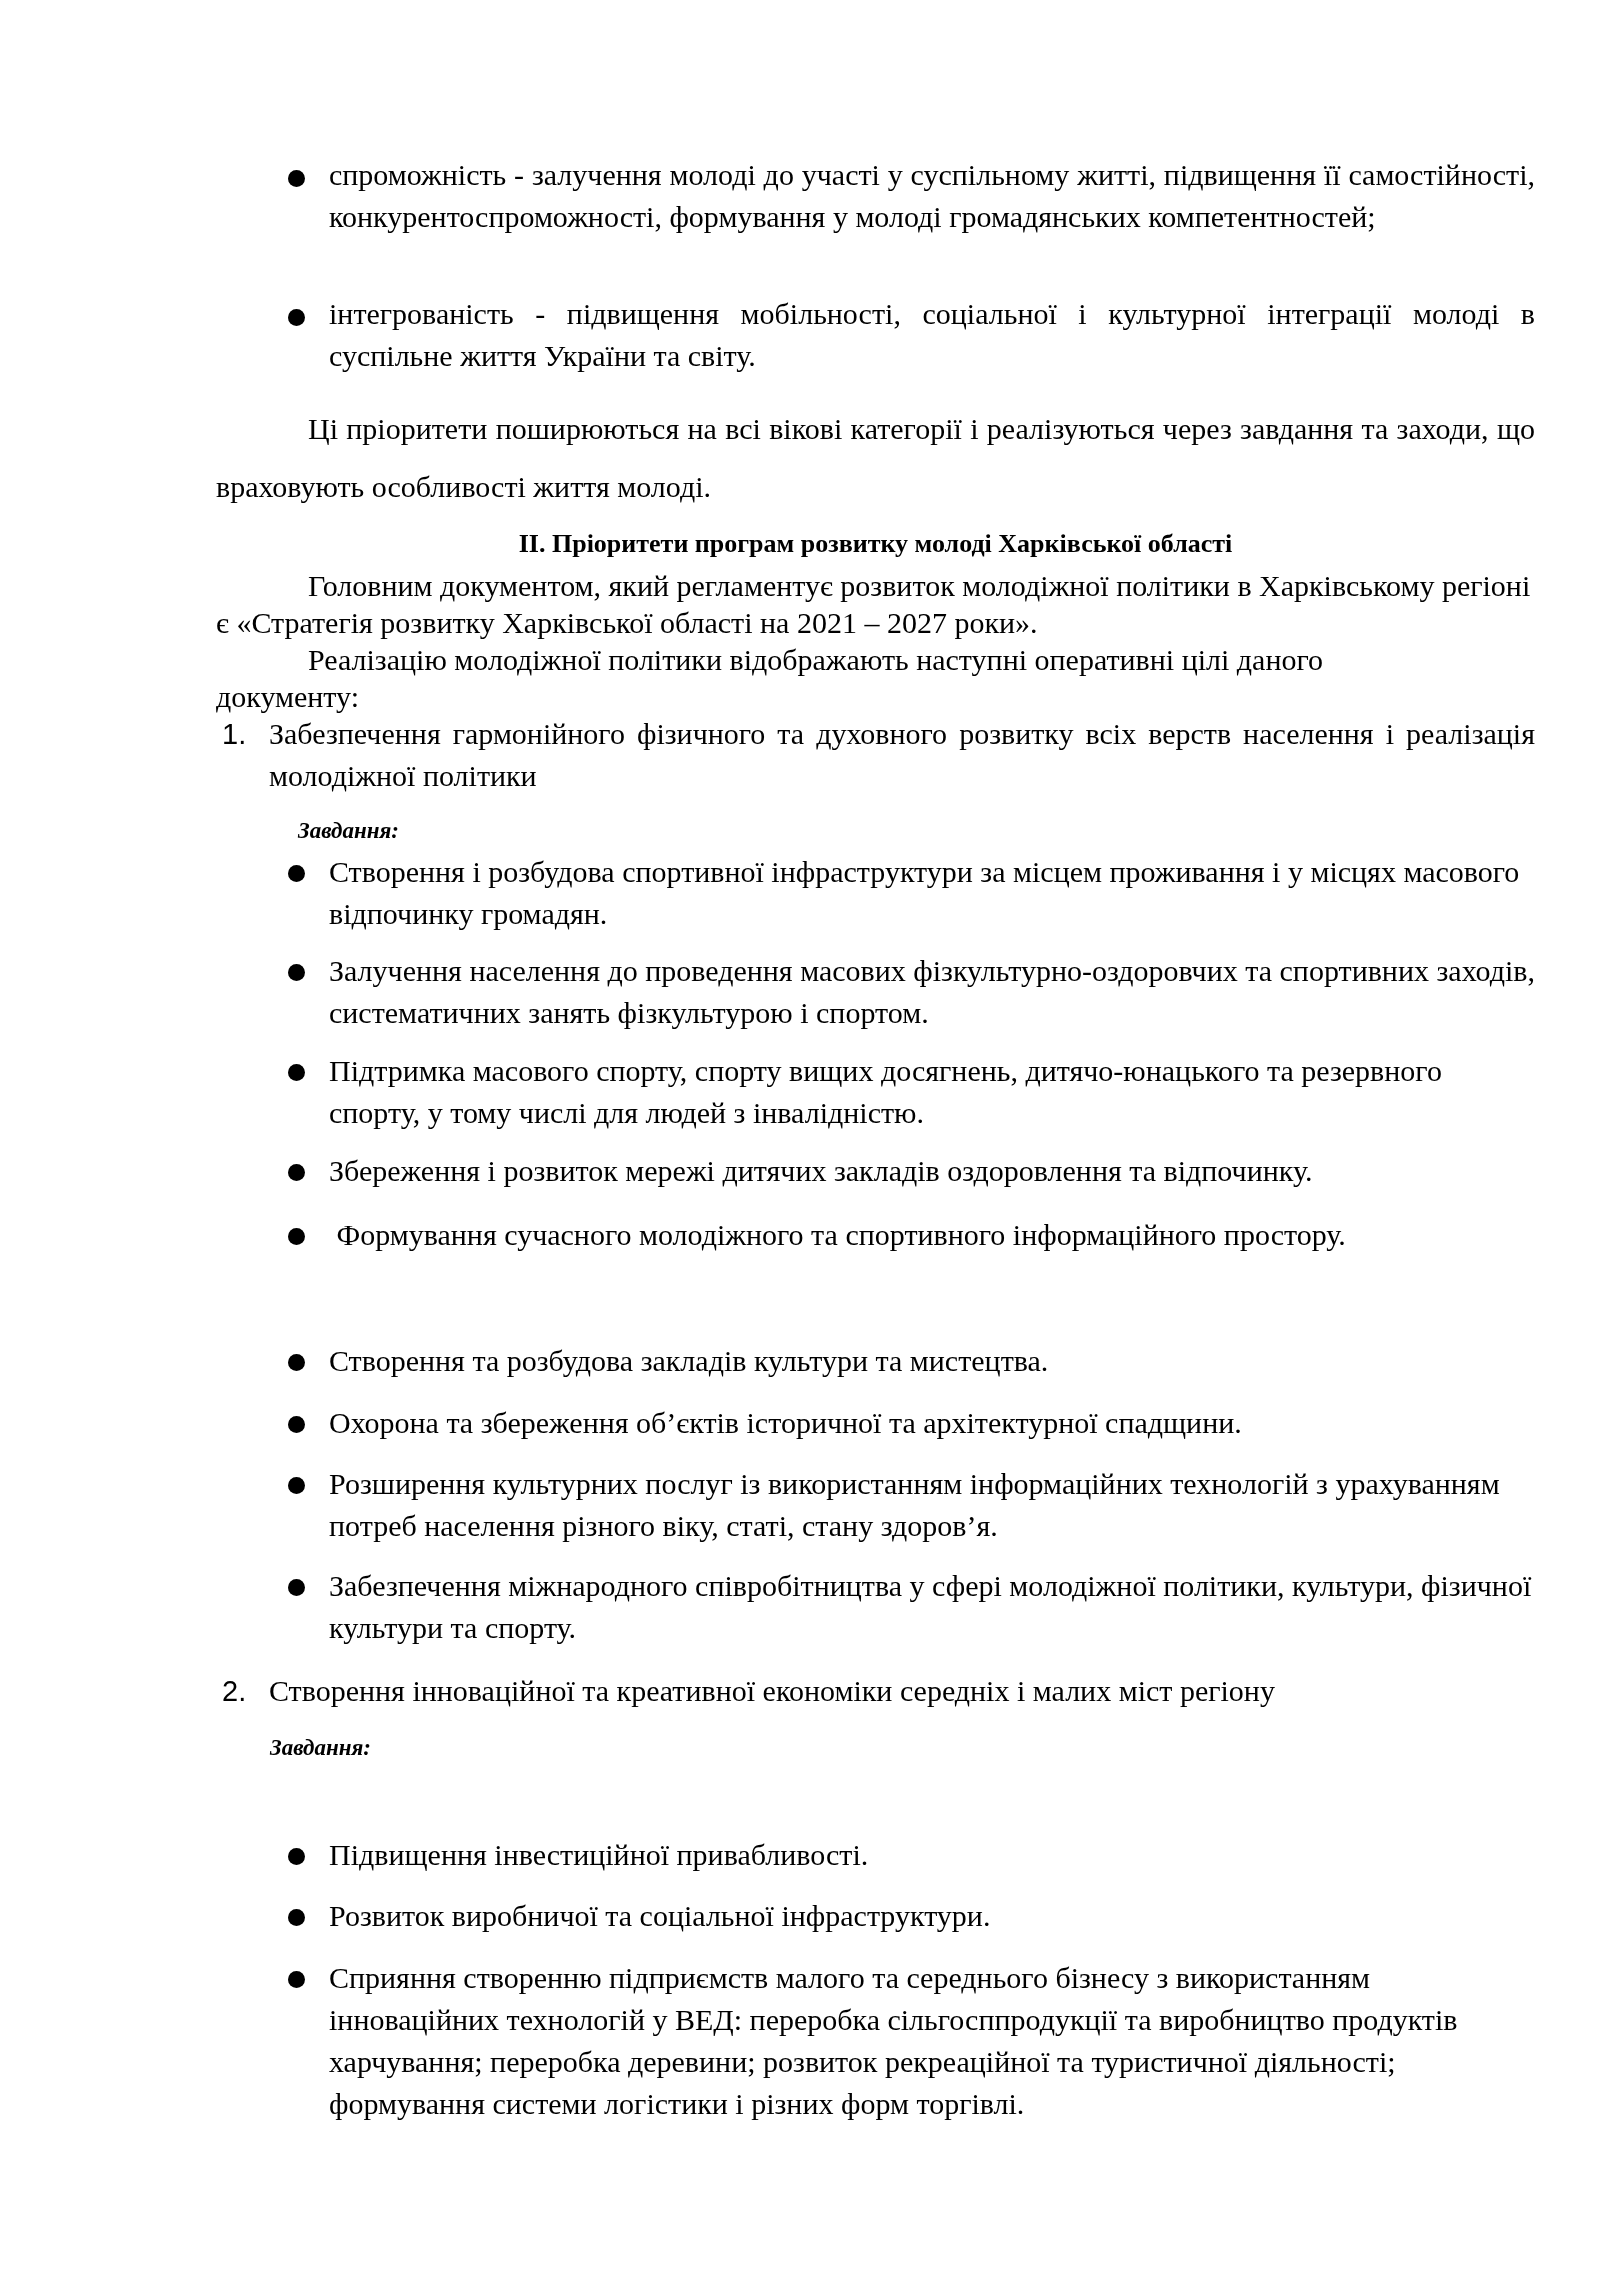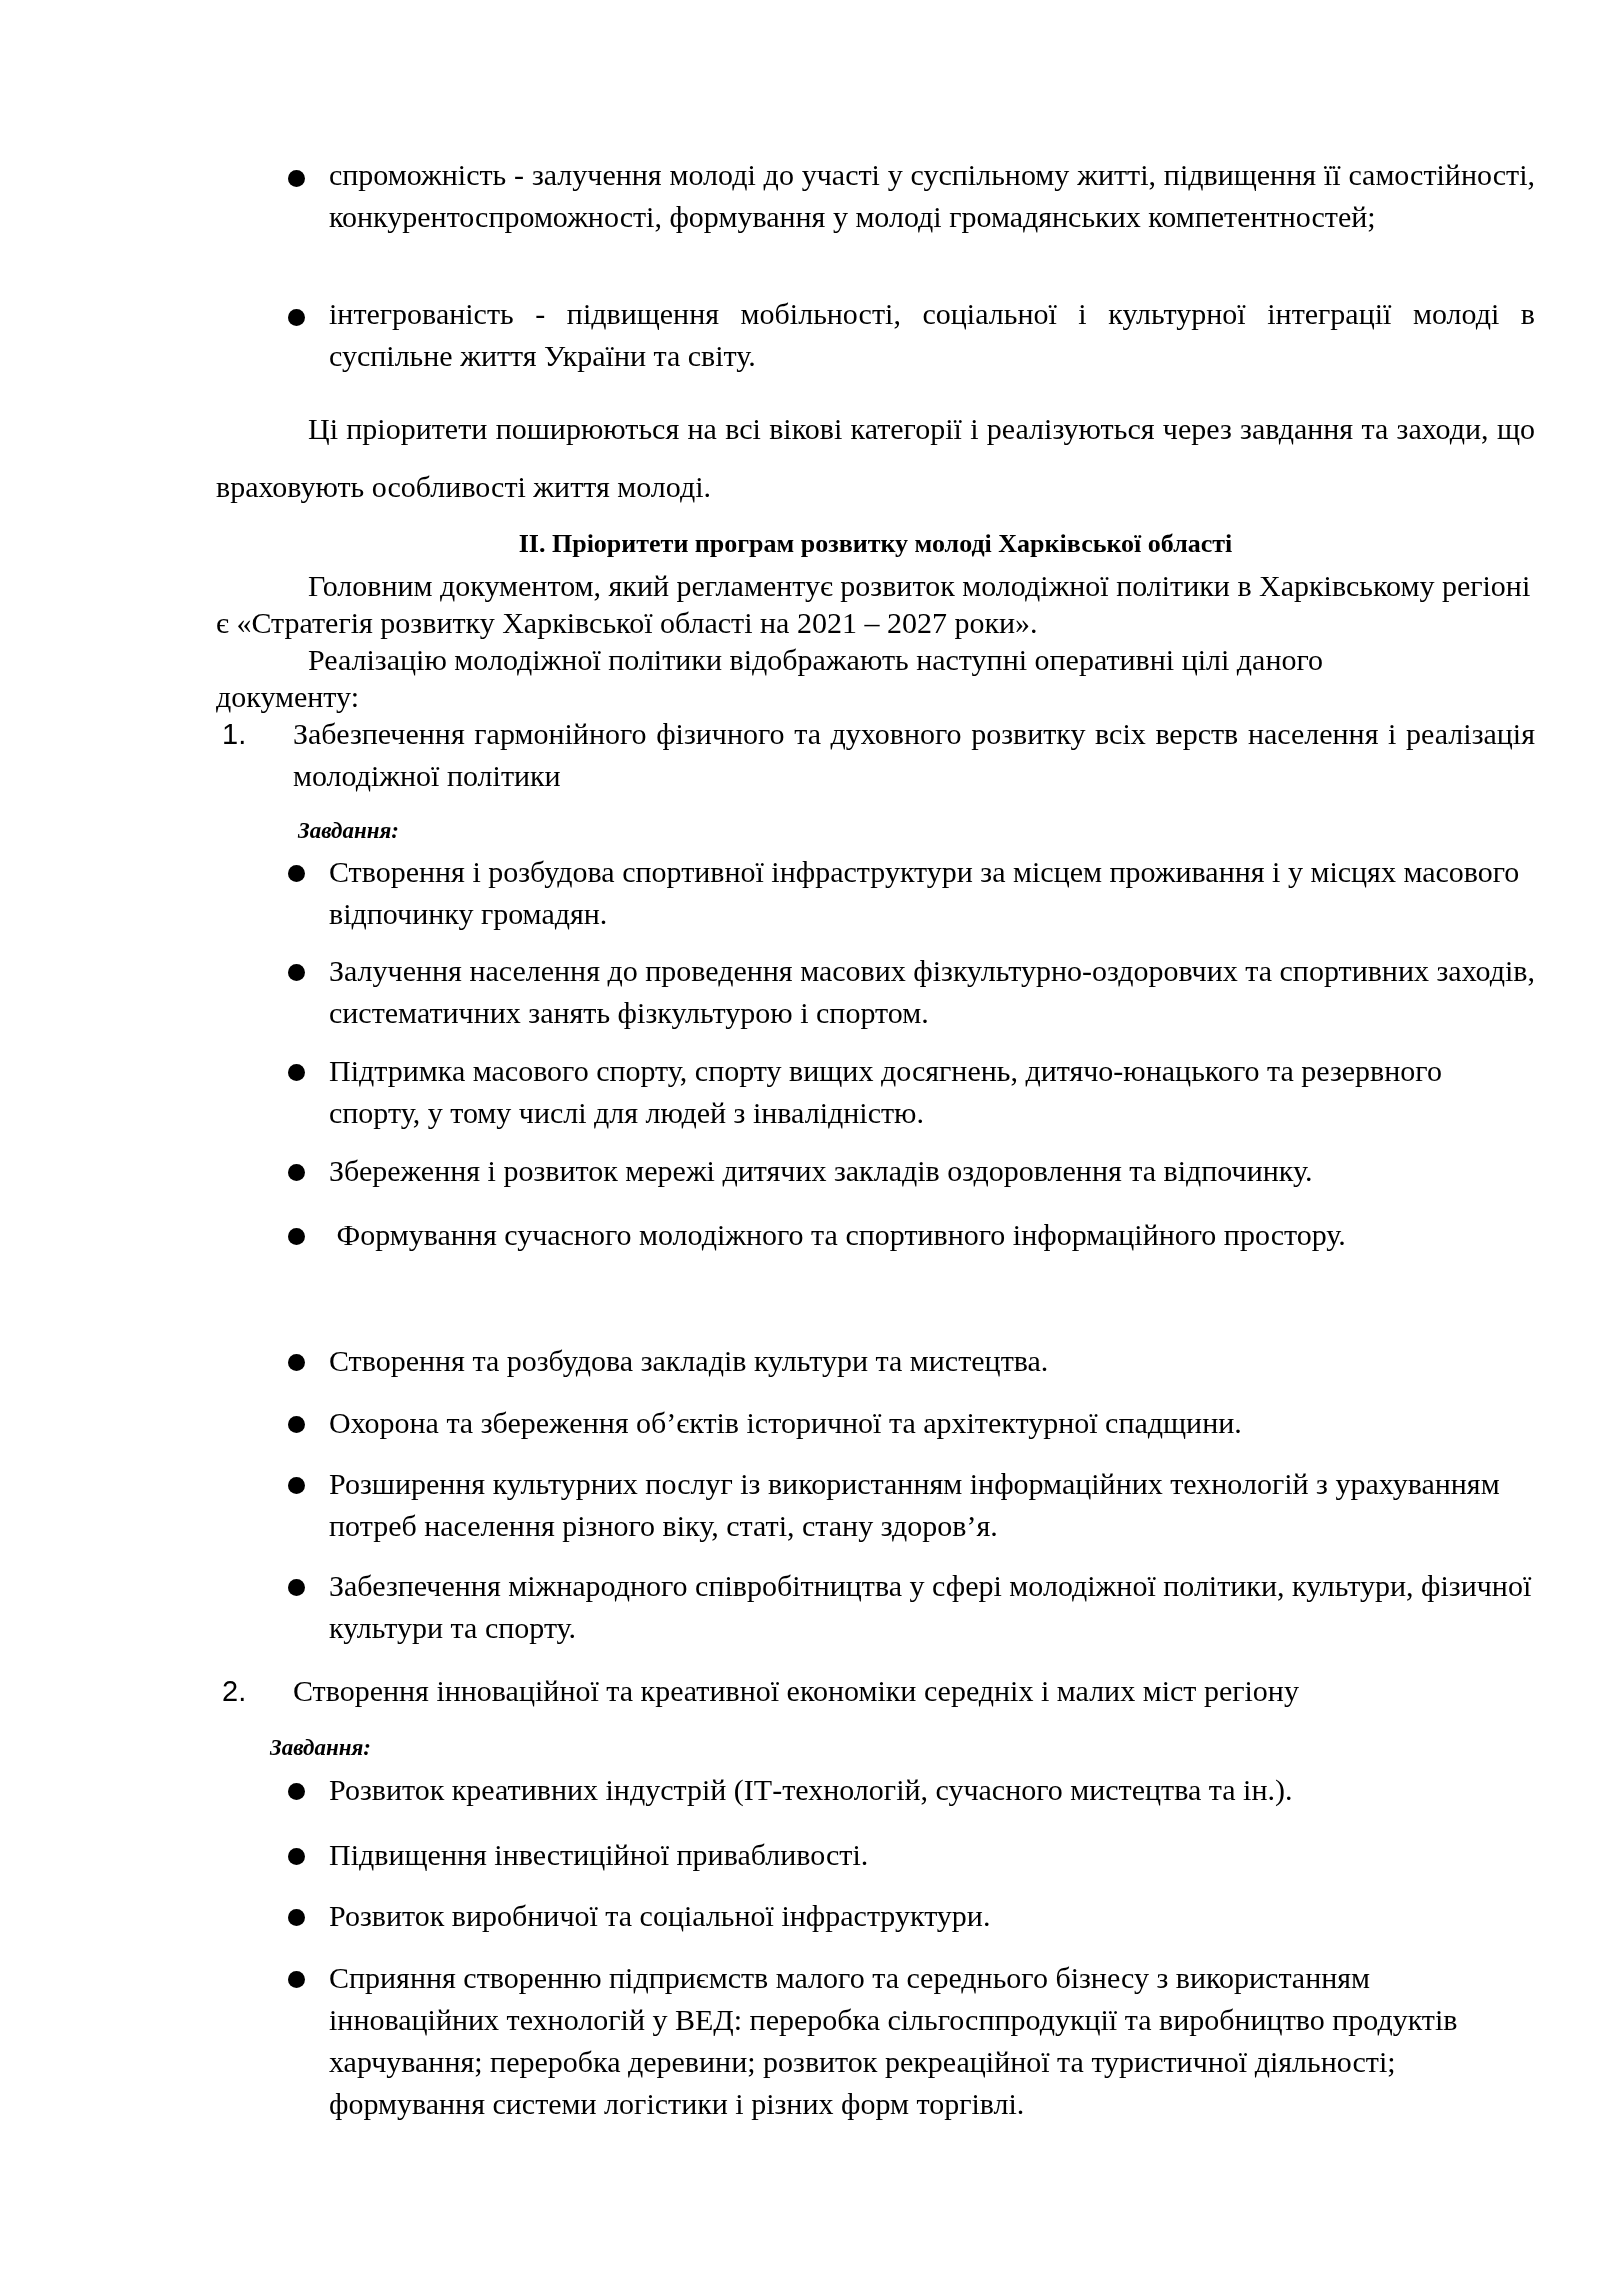--- a/index.html
+++ b/index.html
@@ -52,21 +52,21 @@
     position: absolute;
     left: 222px; width: 1313px;
   }
   .num-label {
     position: absolute; left: 0; top: 0;
     font-family: "Liberation Sans", "DejaVu Sans", sans-serif;
     font-size: 29px;
     line-height: 42px;
   }
   .num-text {
-    margin-left: 71px;
+    margin-left: 47px;
     line-height: 42px;
   }
   .tasks-label {
     position: absolute;
     font-weight: bold;
     font-style: italic;
     font-size: 23px;
   }
 </style>
 </head>
@@ -145,24 +145,20 @@
     <div class="bullet-text">Забезпечення міжнародного співробітництва у сфері молодіжної політики, культури, фізичної культури та спорту.</div>
   </div>
 
   <div class="num-item" style="top:1670px;">
     <span class="num-label">2.</span>
     <div class="num-text">Створення інноваційної та креативної економіки середніх і малих міст регіону</div>
   </div>
 
   <div class="tasks-label" style="left:270px; top:1735px;">Завдання:</div>
 
-  <div class="bullet-item" style="top:1769px;">
-    <span class="bullet-dot" style="top:14.4px;"></span>
-    <div class="bullet-text">Розвиток креативних індустрій (ІТ-технологій, сучасного мистецтва та ін.).</div>
-  </div>
 
   <div class="bullet-item" style="top:1834px;">
     <span class="bullet-dot" style="top:14.4px;"></span>
     <div class="bullet-text">Підвищення інвестиційної привабливості.</div>
   </div>
 
   <div class="bullet-item" style="top:1895px;">
     <span class="bullet-dot" style="top:14.4px;"></span>
     <div class="bullet-text">Розвиток виробничої та соціальної інфраструктури.</div>
   </div>

